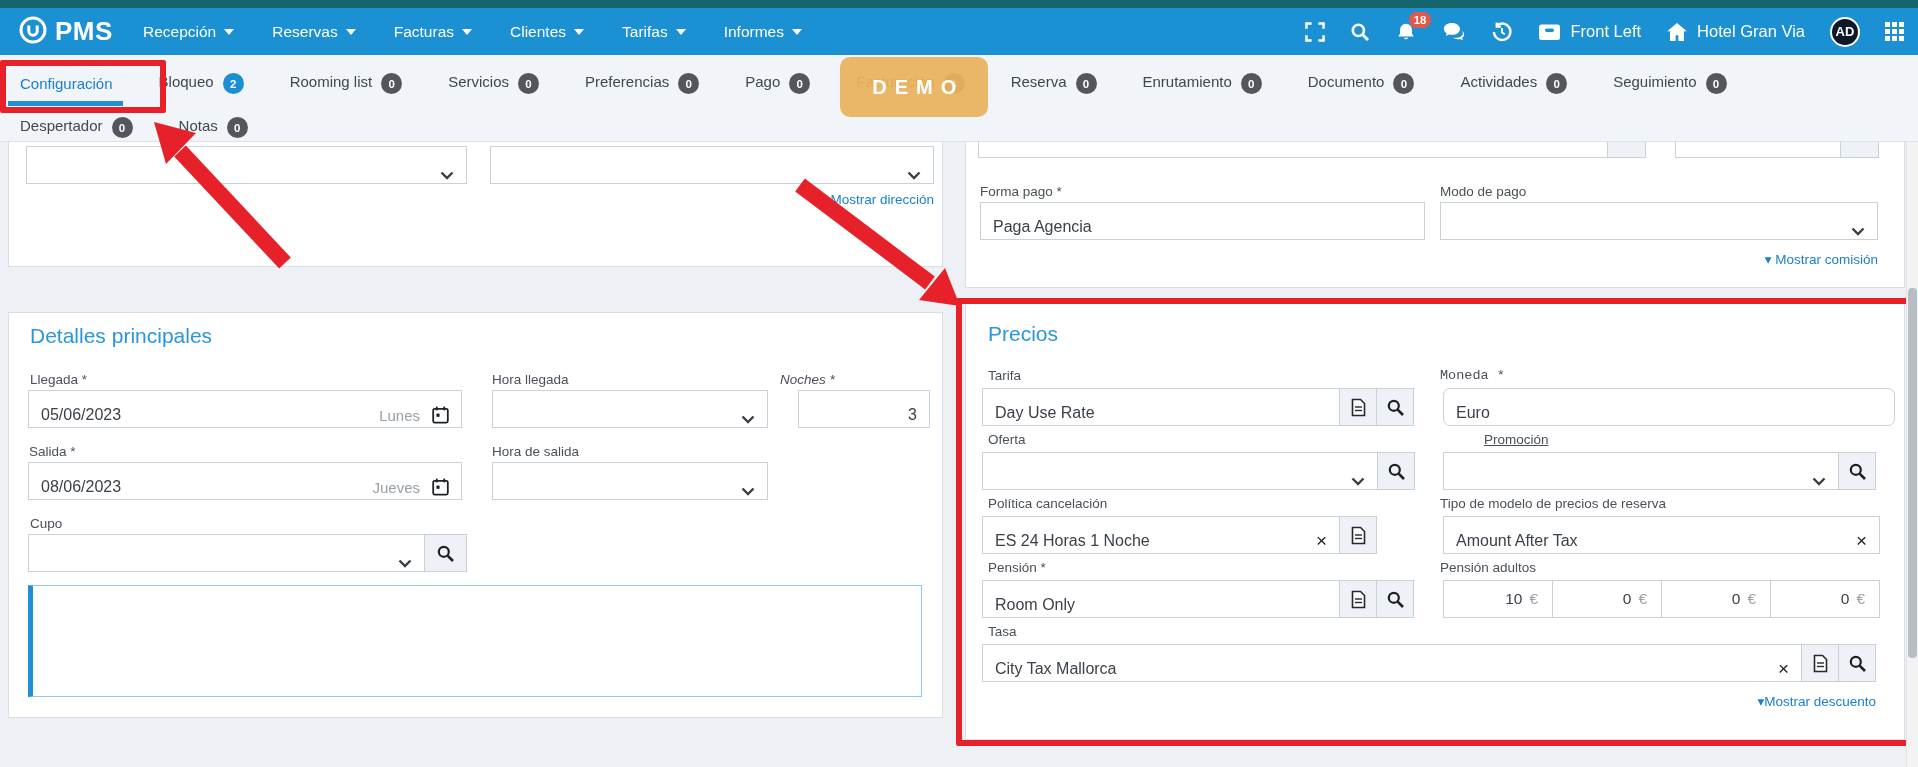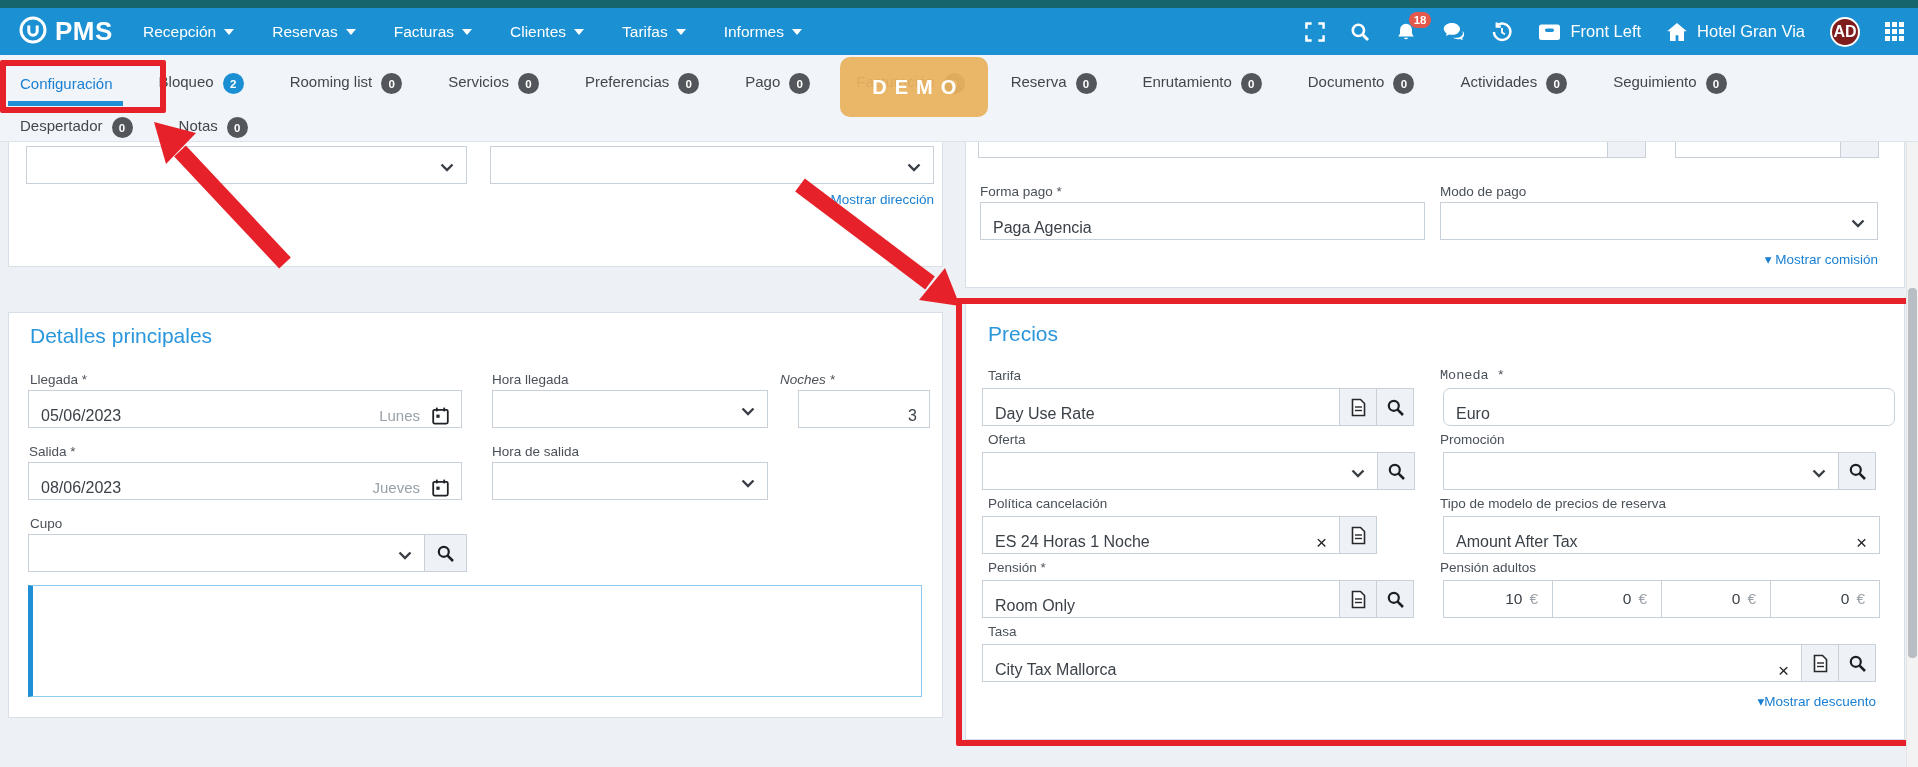--- a/index.html
+++ b/index.html
@@ -10,38 +10,38 @@
   
   .teal-strip { position:absolute; left:0; top:0; width:1918px; height:8px; background:#14666c; z-index:10; }
   .topbar { position:absolute; left:0; top:8px; width:1918px; height:47px; background:#1b90d2; z-index:10; display:flex; align-items:center; }
   .logo { position:absolute; left:18px; top:0; height:47px; display:flex; align-items:center; gap:7px; color:#fff; }
   .logo-text { font-size:26px; font-weight:bold; letter-spacing:0.5px; }
   .menus { position:absolute; left:143px; top:0; height:47px; display:flex; align-items:center; gap:38px; }
   .menu-item { display:flex; align-items:center; gap:8px; color:#fff; font-size:15.5px; cursor:pointer; }
   .topbar-right { position:absolute; right:14px; top:0; height:47px; display:flex; align-items:center; gap:25px; }
   .tb-icon { position:relative; display:flex; align-items:center; gap:9px; color:#fff; font-size:16.5px; cursor:pointer; }
   .badge-notif { position:absolute; top:-9px; right:-14px; background:#e4574b; color:#fff; font-size:11.5px; font-weight:bold; border-radius:9px; padding:2px 5px; line-height:1.1; }
-  .avatar { width:30px; height:30px; border-radius:50%; background:#7f1d1d; border:2px solid #fff; color:#fff; font-size:16px; font-weight:bold; display:flex; align-items:center; justify-content:center; }
+  .avatar { width:30px; height:30px; border-radius:50%; background:#0f172a; border:2px solid #fff; color:#fff; font-size:13px; font-weight:bold; display:flex; align-items:center; justify-content:center; }
 
   
   .tabbar { position:absolute; left:0; top:55px; width:1918px; height:87px; background:#f1f5f9; border-bottom:1px solid #dde3ea; z-index:20; }
   .tabrow1 { position:absolute; left:20px; top:18px; display:flex; gap:46px; align-items:center; }
   .tabrow2 { position:absolute; left:20px; top:62px; display:flex; gap:46px; align-items:center; }
   .tab { position:relative; display:flex; gap:9px; font-size:15px; color:#42474e; cursor:pointer; white-space:nowrap; }
   .tab.active { color:#187fd2; }
   .tab-underline { position:absolute; left:-12px; right:-10px; bottom:-14px; height:5px; background:#1f8fd6; }
   .count-badge { display:inline-flex; align-items:center; justify-content:center; width:21px; height:21px; border-radius:50%; background:#53575c; color:#fff; font-size:11.5px; font-weight:bold; }
   .count-badge.blue { background:#1b8fd3; }
   .demo-pill { position:absolute; left:-16px; top:-16px; width:148px; height:60px; border-radius:10px; background:rgba(233,177,94,0.93); display:flex; align-items:center; justify-content:center; z-index:25; }
   .demo-pill span { color:#fff; font-weight:bold; font-size:20px; letter-spacing:8px; padding-left:8px; }
 
   
   .card { position:absolute; background:#fff; border:1px solid #d9dfe7; z-index:1; }
   .lbl { position:absolute; font-size:13.5px; color:#4a5058; z-index:2; white-space:nowrap; }
-  .field { position:absolute; height:38px; background:#fff; border:1px solid #c8d1da; display:flex; align-items:flex-start; padding:16px 12px; font-size:16px; color:#3b4148; z-index:2; }
+  .field { position:absolute; height:38px; background:#fff; border:1px solid #c8d1da; display:flex; align-items:flex-end; padding:3px 12px; font-size:16px; color:#3b4148; z-index:2; }
   .field .ghost { color:#98a0a8; font-size:15px; }
   .chev { margin-left:auto; flex:none; }
   .clear-x { margin-left:auto; font-size:19px; color:#23262a; line-height:1; cursor:pointer; }
   .sq-btn { position:absolute; width:38px; height:38px; background:#eef1f5; border:1px solid #c8d1da; display:flex; align-items:center; justify-content:center; z-index:3; cursor:pointer; }
   .lnk { position:absolute; font-size:13.5px; color:#187fd2; z-index:2; cursor:pointer; white-space:nowrap; }
   .card-title { position:absolute; font-size:21px; color:#2a96dc; z-index:2; }
   .right-align { text-align:right; justify-content:flex-end; }
 
   
   .fm-box { position:absolute; left:28px_; background:#fff; border:1px solid #8ecaec; border-left:5px solid #1f8fd6; z-index:2; }
@@ -385,21 +385,21 @@
     <svg class="chev" width="14" height="9" viewBox="0 0 14 9">
         <polyline points="1.5,1.5 7,7 12.5,1.5" fill="none" stroke="#3a3f45" stroke-width="2.4"></polyline>
       </svg>
   </div>
   <div class="sq-btn" style="left:1377px; top:452px;">
     <svg width="19" height="19" viewBox="0 0 19 19" fill="none">
         <circle cx="7.8" cy="7.8" r="5" stroke="#1c1f23" stroke-width="2.2"></circle>
         <line x1="11.6" y1="11.6" x2="17" y2="17" stroke="#1c1f23" stroke-width="2.6"></line>
       </svg>
   </div>
-  <div class="lbl" style="left:1440px; top:432px;">Promoción</div>
+  <div class="lbl" style="left:1484px; top:432px;text-decoration:underline;">Promoción</div>
   <div class="field" style="left:1443px; top:452px; width:396px;">
     <svg class="chev" width="14" height="9" viewBox="0 0 14 9">
         <polyline points="1.5,1.5 7,7 12.5,1.5" fill="none" stroke="#3a3f45" stroke-width="2.4"></polyline>
       </svg>
   </div>
   <div class="sq-btn" style="left:1838px; top:452px;">
     <svg width="19" height="19" viewBox="0 0 19 19" fill="none">
         <circle cx="7.8" cy="7.8" r="5" stroke="#1c1f23" stroke-width="2.2"></circle>
         <line x1="11.6" y1="11.6" x2="17" y2="17" stroke="#1c1f23" stroke-width="2.6"></line>
       </svg>

